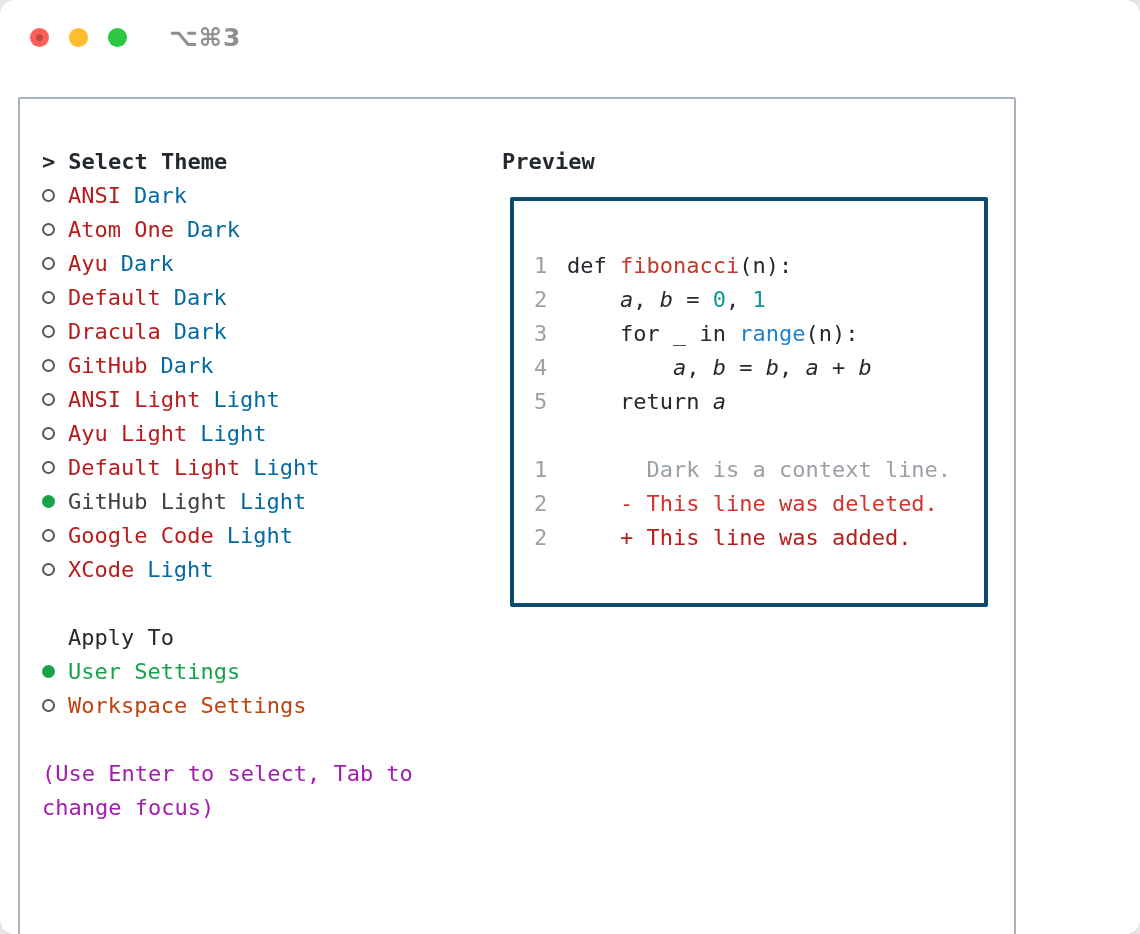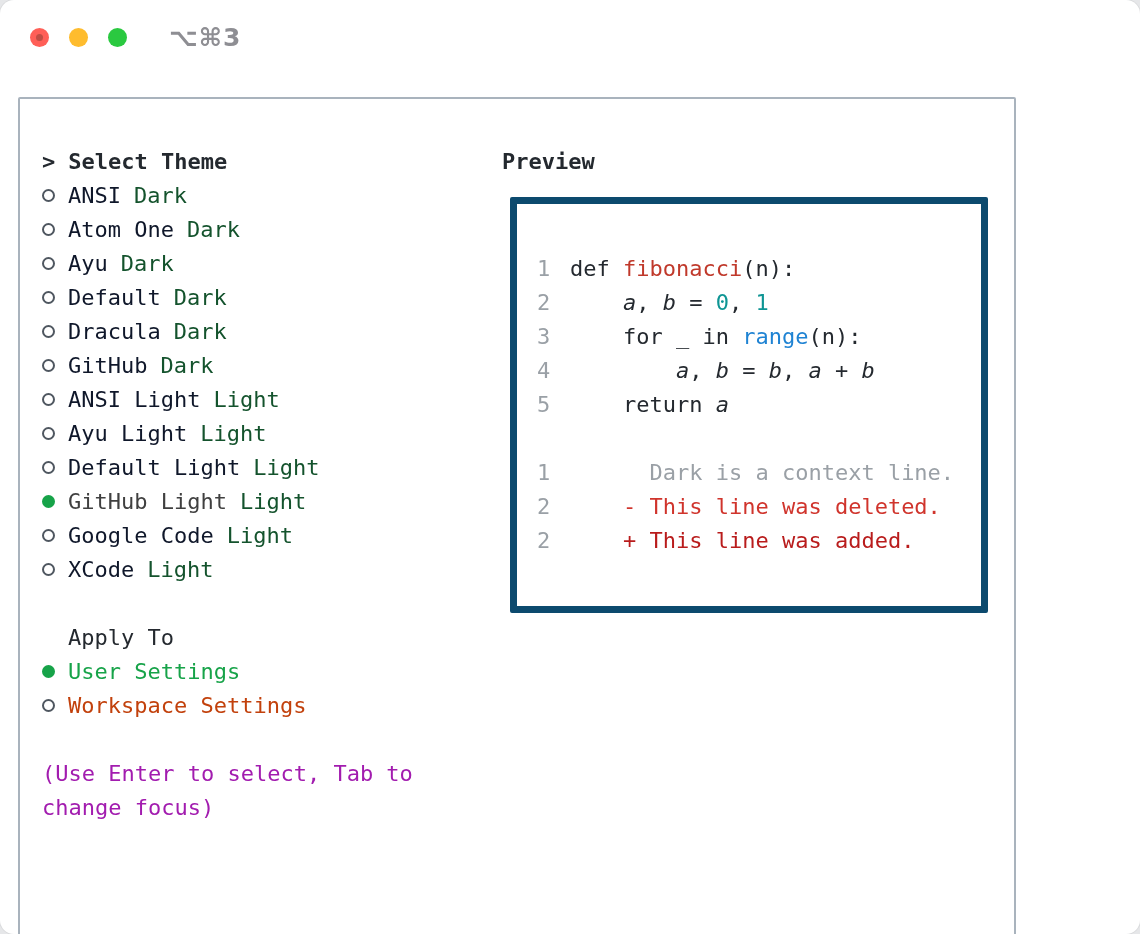--- a/index.html
+++ b/index.html
@@ -62,41 +62,41 @@
   .radio {
     display:inline-block;
     width:13px; height:13px;
     box-sizing:border-box;
     border:2px solid #4f5760;
     border-radius:50%;
     margin-right:13px;
     vertical-align:middle;
     margin-top:-4px;
   }
-  .item-name { margin-right:13px; color:#0f172a; }
-  .item-variant { color:#14532d; }
+  .item-name { margin-right:13px; color:#b91c1c; }
+  .item-variant { color:#0369a1; }
   .row.selected .radio { border-color:#17a349; background:#17a349; }
   .row.selected .item-name { color:#404040; }
   .row.selected .opt-label { color:#17a349; }
 
   .apply-title { margin-left:26px; margin-top:34px; height:34px; }
   .opt-label { color:#c2410c; }
 
   .hint {
     margin-top:34px;
     width:400px;
     color:#a21caf;
   }
 
   .preview-title { font-weight:700; height:34px; }
   .preview-box {
     margin-top:18px; margin-left:8px;
     width:478px;
     box-sizing:border-box;
-    border:7px solid #0c4a6e;
+    border:4px solid #0c4a6e;
     border-radius:2px;
     padding:48px 0 48px 20px;
   }
   .pline { height:34px; white-space:nowrap; }
   .pline.blank { height:34px; }
   .lnum {
     display:inline-block; width:13px; margin-right:20px;
     color:#9aa0a6;
   }
   .lcontent { white-space:pre; }

